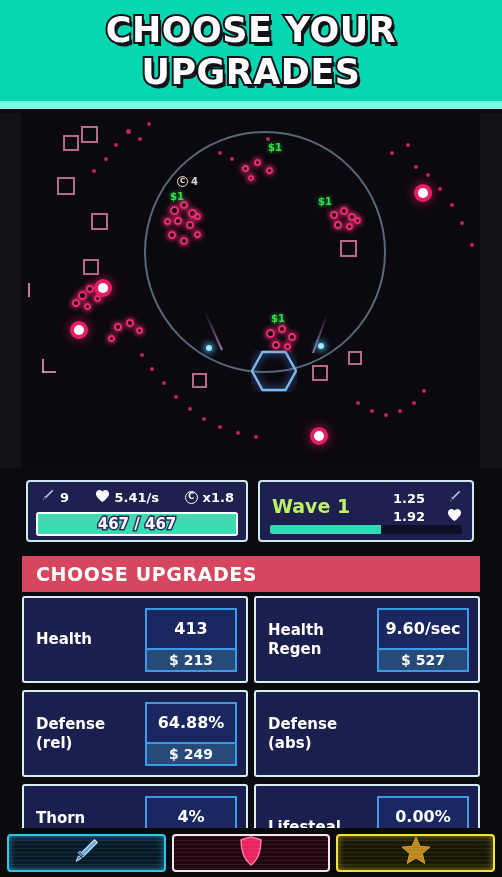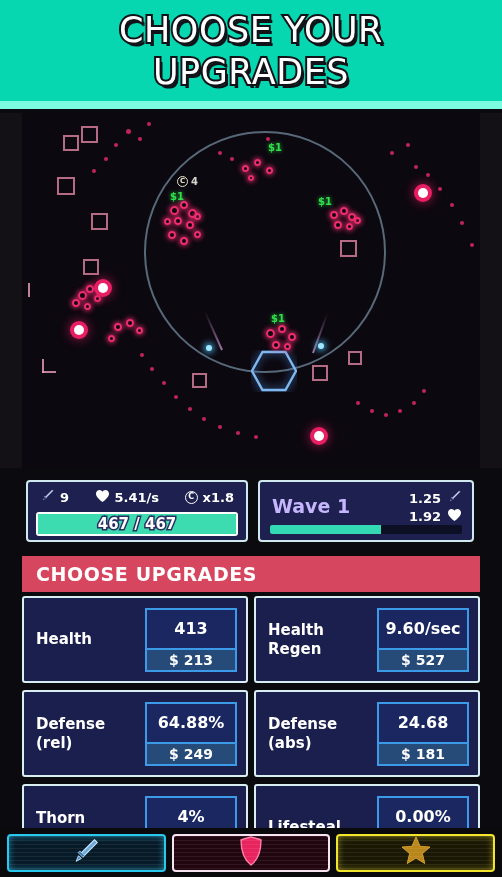--- a/index.html
+++ b/index.html
@@ -17,21 +17,21 @@
     background:#07d7b0;
     display:flex; flex-direction:column; align-items:center; justify-content:center;
     gap:2px;
   }
   .header-underline {
     position:absolute; left:0; top:101px; width:502px; height:8px;
     background:#7bfbe0;
   }
   .header-line {
     font-family:"DejaVu Sans", sans-serif;
-    font-weight:normal;
+    font-weight:bold;
     font-size:35px;
     line-height:40px;
     letter-spacing:0.5px;
     color:#ffffff;
     text-transform:uppercase;
     -webkit-text-stroke:4px #111319;
     paint-order:stroke fill;
     text-shadow:3px 4px 0 #111319;
     white-space:nowrap;
   }
@@ -117,24 +117,24 @@
     background:#3ddcb0;
   }
   .hpbar-text {
     position:absolute; left:0; top:0; width:100%; height:100%;
     display:flex; align-items:center; justify-content:center;
     color:#ffffff; font-weight:bold; font-size:15px;
     -webkit-text-stroke:3px #2a2f63; paint-order:stroke fill;
   }
 
   .wave-head { display:flex; align-items:flex-start; justify-content:space-between; }
-  .wave-title { color:#c4b5fd; font-weight:bold; font-size:19px; padding-top:6px; }
+  .wave-title { color:#bef264; font-weight:bold; font-size:19px; padding-top:6px; }
   .wave-nums { display:flex; flex-direction:column; gap:1px; align-items:flex-end; }
   .wave-num {
-    display:flex; align-items:center; gap:6px;
+    display:flex; align-items:center; gap:22px;
     color:#ffffff; font-weight:bold; font-size:13px;
   }
   .wavebar-outer {
     position:absolute; left:10px; bottom:6px; width:192px; height:9px;
     background:#0d0f25; border-radius:2px; overflow:hidden;
   }
   .wavebar-fill { height:100%; background:#33d9b2; }
 
   
   .banner {
@@ -413,24 +413,20 @@
       </div>
       <div class="card">
         <div class="card-label">Defense<br>(rel)</div>
         <div class="card-right">
           <div class="card-value">64.88%</div>
           <div class="card-price">$ 249</div>
         </div>
       </div>
       <div class="card">
         <div class="card-label">Defense<br>(abs)</div>
-        <div class="card-right">
-          <div class="card-value">24.68</div>
-          <div class="card-price">$ 181</div>
-        </div>
       </div>
       <div class="card">
         <div class="card-label">Thorn<br>Damage</div>
         <div class="card-right">
           <div class="card-value">4%</div>
           <div class="card-price">$ 20</div>
         </div>
       </div>
       <div class="card">
         <div class="card-label">Lifesteal</div>

